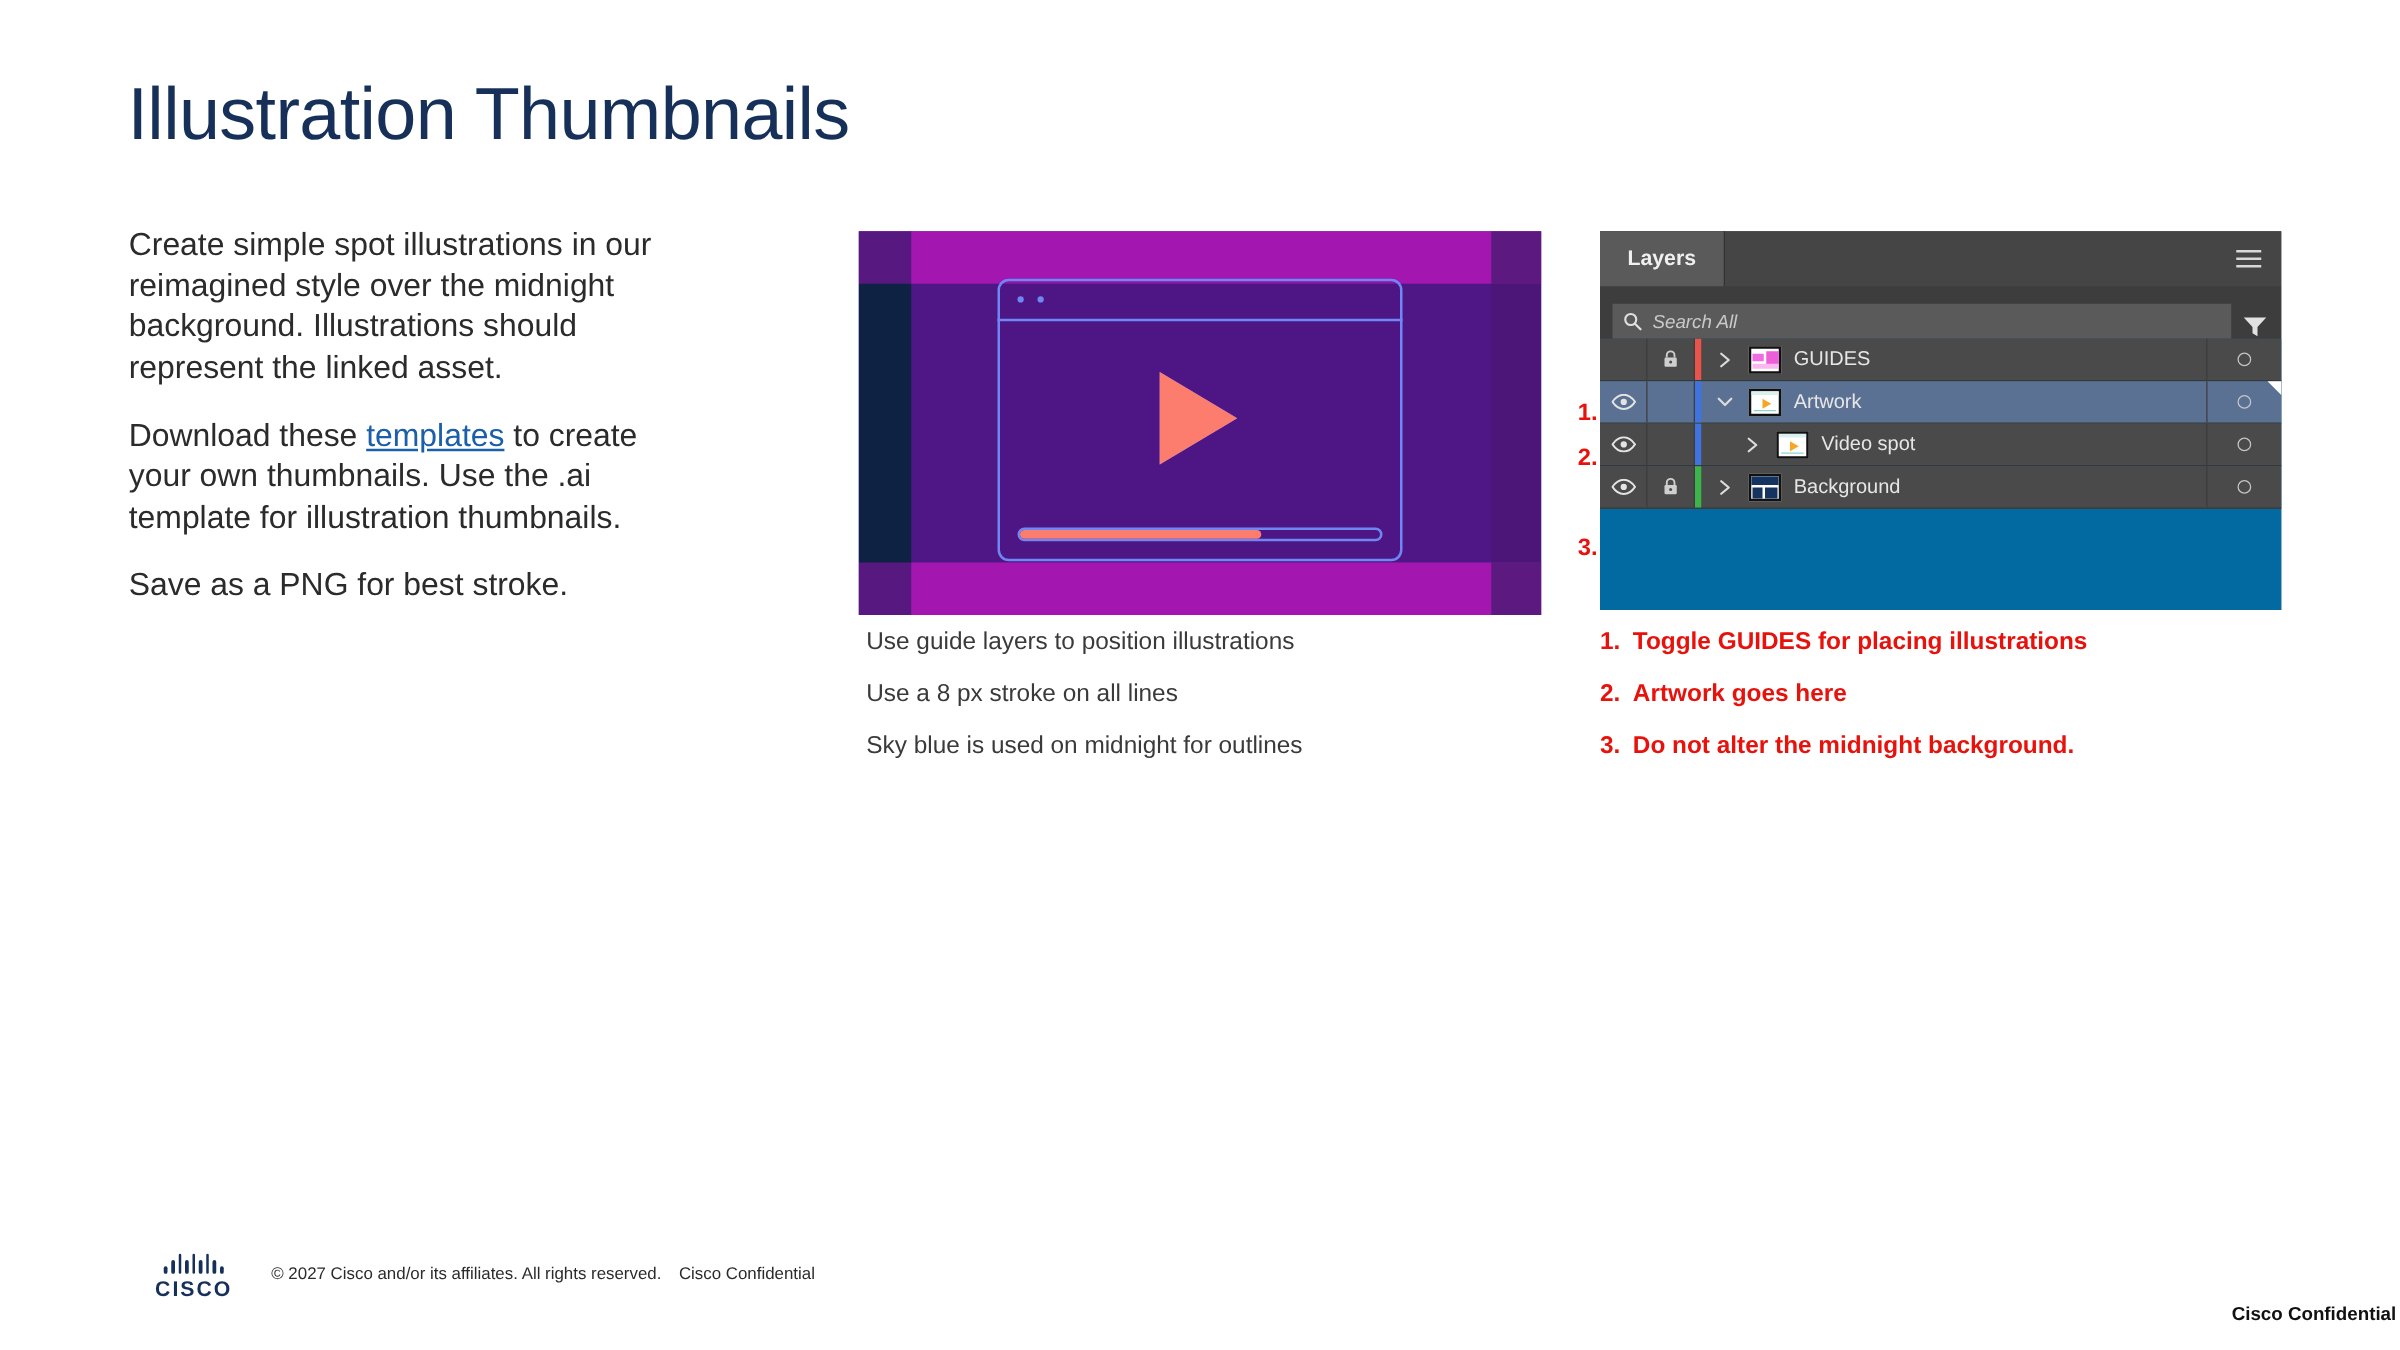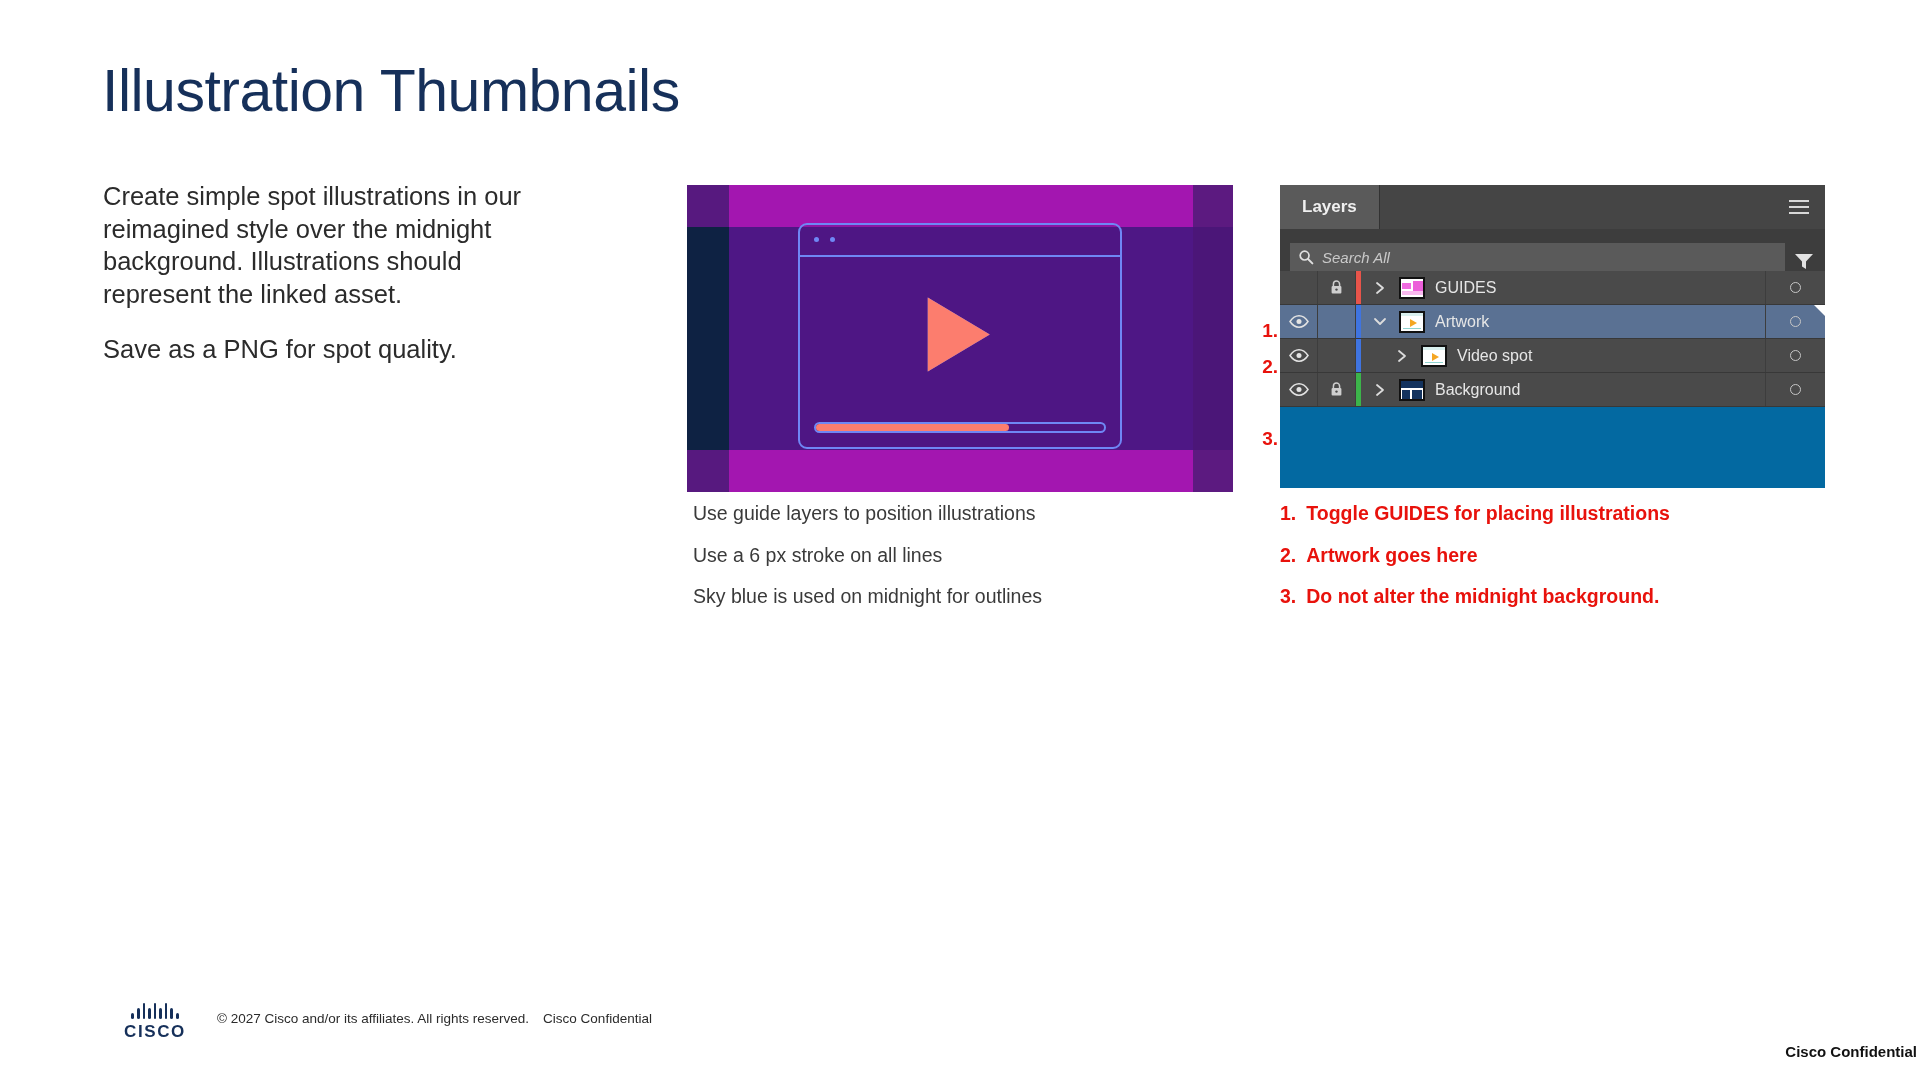--- a/index.html
+++ b/index.html
@@ -429,21 +429,22 @@
     color: #111;
   }
 </style>
 </head>
 <body>
 
 <div class="page-title">Illustration Thumbnails</div>
 
 <div class="copy-col">
   <p class="copy-para">Create simple spot illustrations in our reimagined style over the midnight background. Illustrations should represent the linked asset.</p>
-  <p class="copy-para">Save as a PNG for spot quality.</p>
+  <p class="copy-para"><span>Download these </span><a class="copy-link">templates</a><span> to create your own thumbnails. Use the .ai template for illustration thumbnails.</span></p>
+  <p class="copy-para">Save as a PNG for best stroke.</p>
 </div>
 
 <div class="thumb-wrap">
   <div class="thumb">
     <div class="band-bottom"></div>
     <div class="band-top"></div>
     <div class="band-left"></div>
     <div class="navy-left"></div>
     <div class="band-right-top"></div>
     <div class="band-right-mid"></div>
@@ -457,21 +458,21 @@
       <div class="play-tri"></div>
       <div class="progress-track">
         <div class="progress-fill"></div>
       </div>
     </div>
   </div>
 </div>
 
 <div class="caption-list">
   <div class="caption-line">Use guide layers to position illustrations</div>
-  <div class="caption-line">Use a 6 px stroke on all lines</div>
+  <div class="caption-line">Use a 8 px stroke on all lines</div>
   <div class="caption-line">Sky blue is used on midnight for outlines</div>
 </div>
 
 <div class="callout-nums">
   <span class="callout-num cn-1">1.</span>
   <span class="callout-num cn-2">2.</span>
   <span class="callout-num cn-3">3.</span>
 </div>
 
 <div class="layers-outer">

